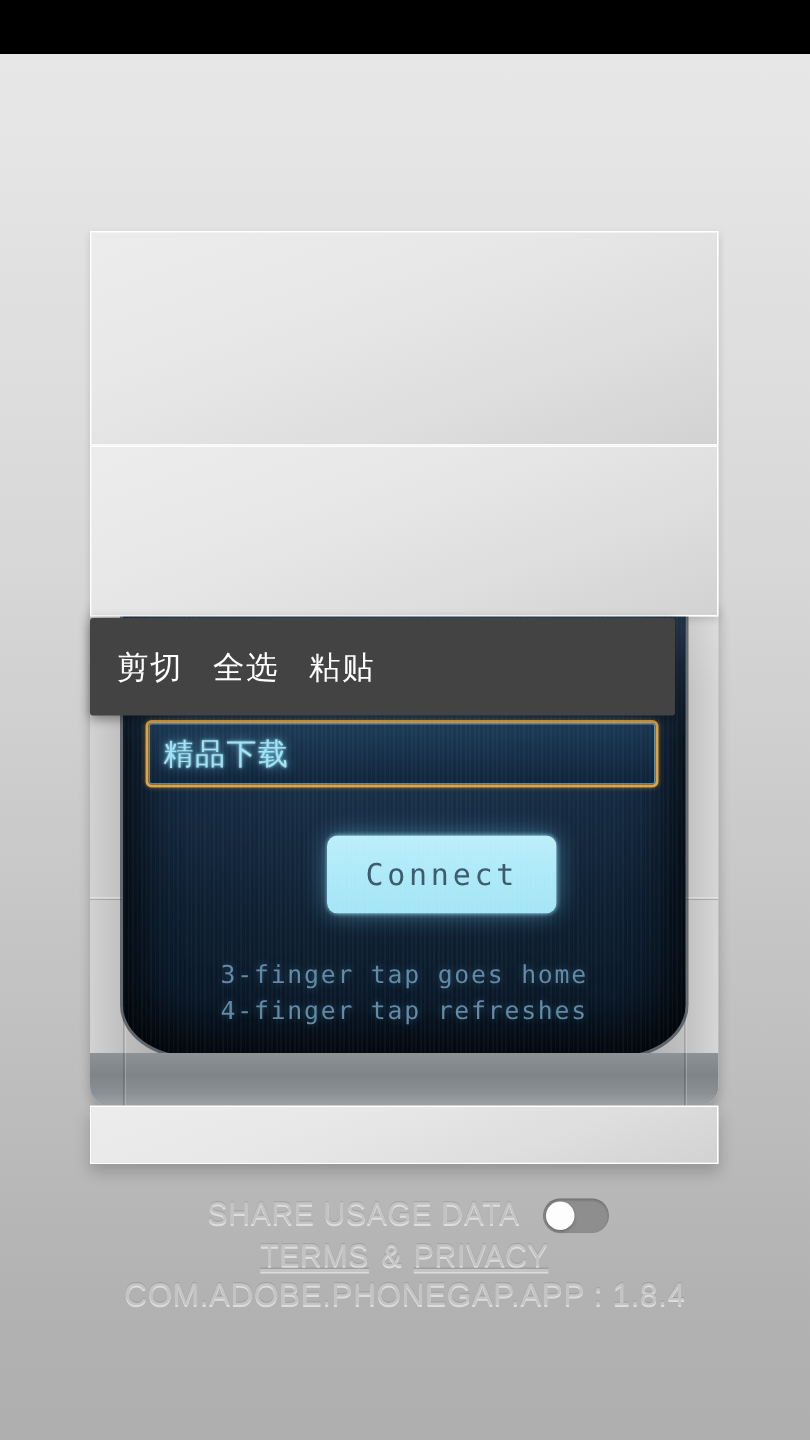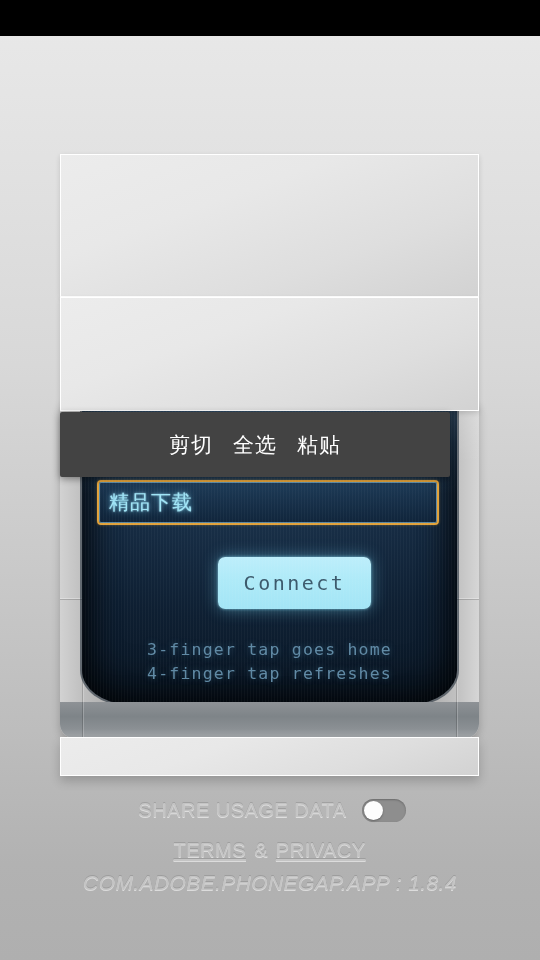--- a/index.html
+++ b/index.html
@@ -126,21 +126,21 @@
   #panel-mid   { left:60px; top:261px; width:419px; height:114px; }
   #panel-bottom{ left:60px; top:701px; width:419px; height:39px;
                  box-shadow:0 5px 10px rgba(0,0,0,.20); }
 
   
   #context-menu{
     position:absolute; left:60px; top:376px; width:390px; height:65px;
     background:#434343;
     border-radius:2px;
     box-shadow:0 2px 7px rgba(0,0,0,.40);
-    display:flex; align-items:center; justify-content:center;
+    display:flex; align-items:center; justify-content:flex-start;
     padding:0 8px;
   }
   .menu-item{
     color:#ffffff;
     font-family:"DejaVu Sans","Liberation Sans",sans-serif;
     font-size:21px;
     letter-spacing:1px;
     padding:6px 10px;
     cursor:pointer;
     user-select:none;
@@ -165,24 +165,24 @@
     width:44px; height:23px; border-radius:12px;
     background:#8e8e8e;
     box-shadow:inset 0 1px 2px rgba(0,0,0,.25);
     position:relative; cursor:pointer; flex:none;
   }
   #usage-toggle .knob{
     position:absolute; left:2px; top:2px; width:19px; height:19px;
     border-radius:50%; background:#fdfdfd;
     box-shadow:0 1px 2px rgba(0,0,0,.30);
   }
-  #legal-row{ display:flex; gap:0; align-items:flex-start; margin-top:14px; }
+  #legal-row{ display:flex; gap:0; align-items:flex-start; margin-top:2px; }
   .legal-link{ text-decoration:underline; cursor:pointer; }
   .legal-sep{ padding:0 6px; }
-  #version-row{ margin-top:9px;font-style:italic; }
+  #version-row{ margin-top:2px; }
 </style>
 </head>
 <body>
 
 <div id="status-bar"></div>
 
 <div id="app-stage">
 
   <div id="tv-body">
     <div class="bezel-seam" style="left:0;top:0;width:419px;"></div>

